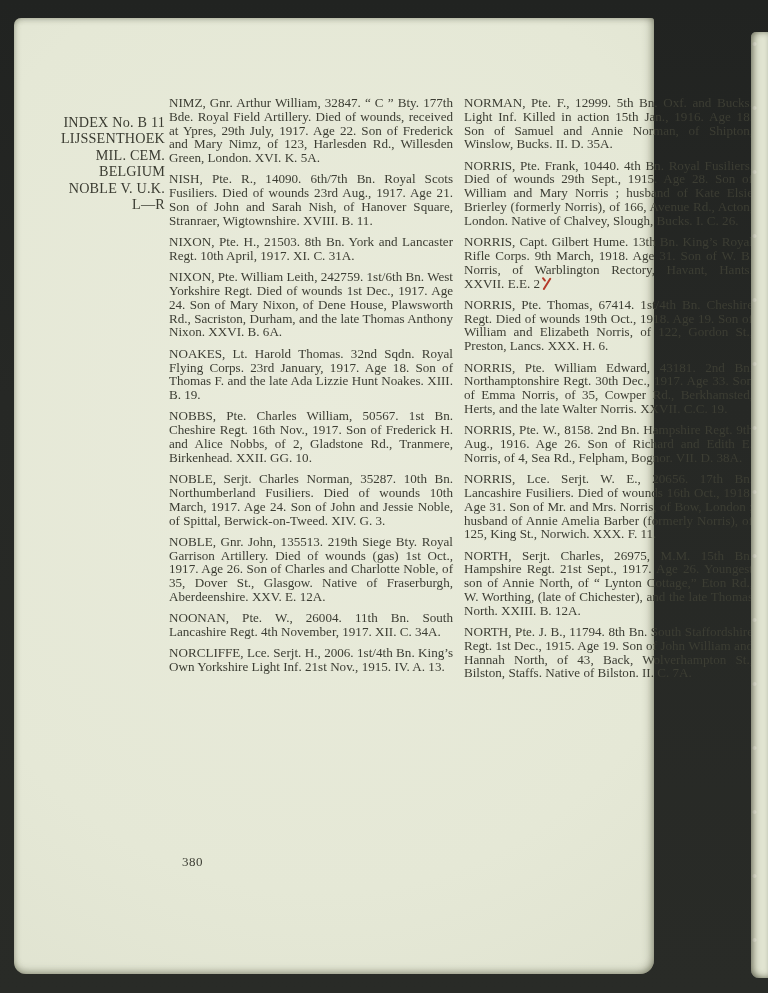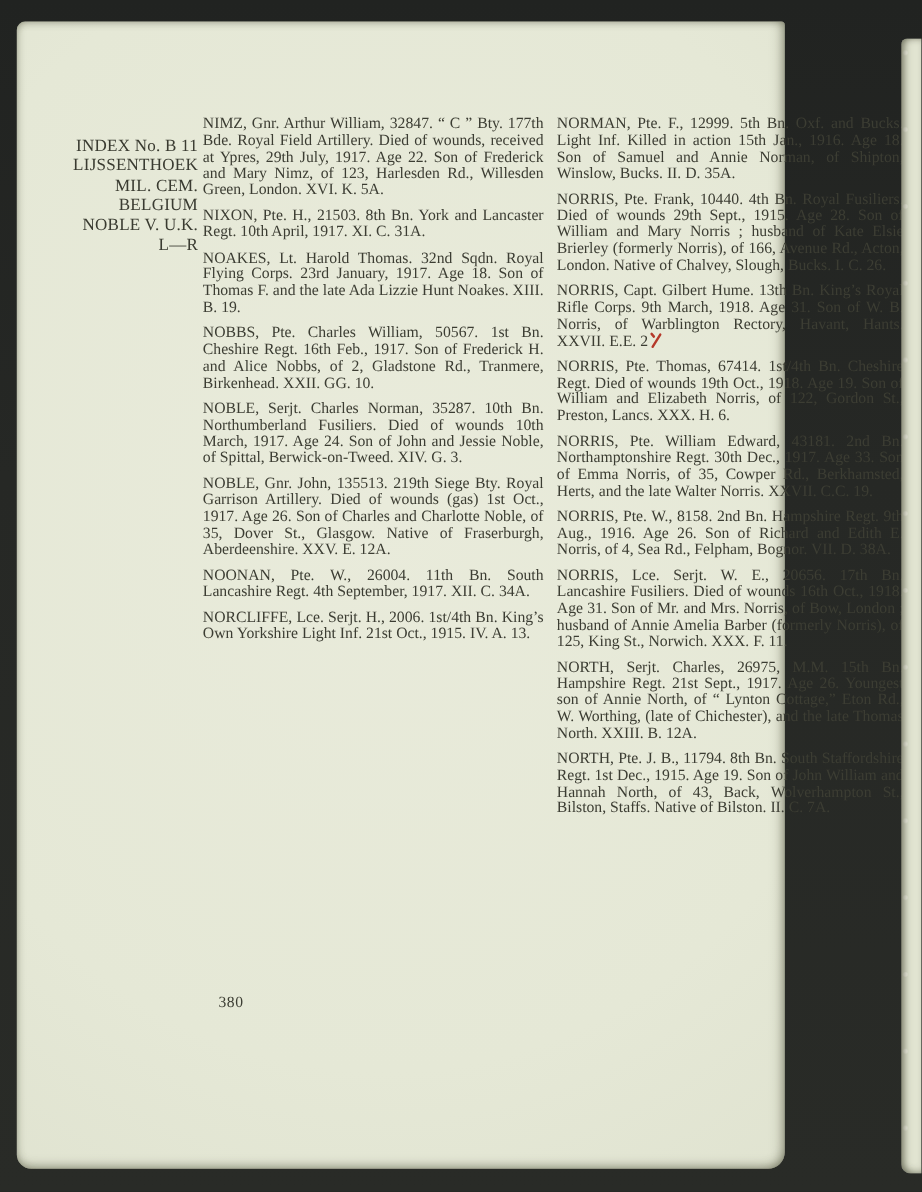--- a/index.html
+++ b/index.html
@@ -64,21 +64,21 @@
   .col-left  { left: 155px; width: 284px; }
   .col-right { left: 450px; width: 289px; }
   .entry {
     margin: 0 0 7.5px 0;
     text-align: justify;
     hyphens: none;
   }
   .entry:last-child { margin-bottom: 0; }
   .page-number {
     position: absolute;
-    left: 168px; top: 809px;
+    left: 168px; top: 836px;
     font-size: 13px;
     color: #3c3d33;
     letter-spacing: 0.5px;
   }
   
   .red-mark {
     display: inline-block;
     position: relative;
     width: 11px; height: 12px;
     vertical-align: -2px;
@@ -114,27 +114,29 @@
       <div>INDEX No. B 11</div>
       <div>LIJSSENTHOEK</div>
       <div>MIL. CEM.</div>
       <div>BELGIUM</div>
       <div>NOBLE V. U.K.</div>
       <div>L—R</div>
     </div>
 
     <div class="col col-left" id="col-left">
         <p class="entry">NIMZ, Gnr. Arthur William, 32847. “ C ” Bty. 177th Bde. Royal Field Artillery. Died of wounds, received at Ypres, 29th July, 1917. Age 22. Son of Frederick and Mary Nimz, of 123, Harlesden Rd., Willesden Green, London. XVI. K. 5A.</p>
+        <p class="entry">NISH, Pte. R., 14090. 6th/7th Bn. Royal Scots Fusiliers. Died of wounds 23rd Aug., 1917. Age 21. Son of John and Sarah Nish, of Hanover Square, Stranraer, Wigtownshire. XVIII. B. 11.</p>
         <p class="entry">NIXON, Pte. H., 21503. 8th Bn. York and Lancaster Regt. 10th April, 1917. XI. C. 31A.</p>
+        <p class="entry">NIXON, Pte. William Leith, 242759. 1st/6th Bn. West Yorkshire Regt. Died of wounds 1st Dec., 1917. Age 24. Son of Mary Nixon, of Dene House, Plawsworth Rd., Sacriston, Durham, and the late Thomas Anthony Nixon. XXVI. B. 6A.</p>
         <p class="entry">NOAKES, Lt. Harold Thomas. 32nd Sqdn. Royal Flying Corps. 23rd January, 1917. Age 18. Son of Thomas F. and the late Ada Lizzie Hunt Noakes. XIII. B. 19.</p>
-        <p class="entry">NOBBS, Pte. Charles William, 50567. 1st Bn. Cheshire Regt. 16th Feb., 1917. Son of Frederick H. and Alice Nobbs, of 2, Gladstone Rd., Tranmere, Birkenhead. XXII. GG. 10.</p>
+        <p class="entry">NOBBS, Pte. Charles William, 50567. 1st Bn. Cheshire Regt. 16th Nov., 1917. Son of Frederick H. and Alice Nobbs, of 2, Gladstone Rd., Tranmere, Birkenhead. XXII. GG. 10.</p>
         <p class="entry">NOBLE, Serjt. Charles Norman, 35287. 10th Bn. Northumberland Fusiliers. Died of wounds 10th March, 1917. Age 24. Son of John and Jessie Noble, of Spittal, Berwick-on-Tweed. XIV. G. 3.</p>
         <p class="entry">NOBLE, Gnr. John, 135513. 219th Siege Bty. Royal Garrison Artillery. Died of wounds (gas) 1st Oct., 1917. Age 26. Son of Charles and Charlotte Noble, of 35, Dover St., Glasgow. Native of Fraserburgh, Aberdeenshire. XXV. E. 12A.</p>
-        <p class="entry">NOONAN, Pte. W., 26004. 11th Bn. South Lancashire Regt. 4th September, 1917. XII. C. 34A.</p>
-        <p class="entry">NORCLIFFE, Lce. Serjt. H., 2006. 1st/4th Bn. King’s Own Yorkshire Light Inf. 21st Oct., 1915. IV. A. 13.</p>
+        <p class="entry">NOONAN, Pte. W., 26004. 11th Bn. South Lancashire Regt. 4th November, 1917. XII. C. 34A.</p>
+        <p class="entry">NORCLIFFE, Lce. Serjt. H., 2006. 1st/4th Bn. King’s Own Yorkshire Light Inf. 21st Nov., 1915. IV. A. 13.</p>
       </div>
     <div class="col col-right" id="col-right">
         <p class="entry">NORMAN, Pte. F., 12999. 5th Bn. Oxf. and Bucks. Light Inf. Killed in action 15th Jan., 1916. Age 18. Son of Samuel and Annie Norman, of Shipton, Winslow, Bucks. II. D. 35A.</p>
         <p class="entry">NORRIS, Pte. Frank, 10440. 4th Bn. Royal Fusiliers. Died of wounds 29th Sept., 1915. Age 28. Son of William and Mary Norris ; husband of Kate Elsie Brierley (formerly Norris), of 166, Avenue Rd., Acton, London. Native of Chalvey, Slough, Bucks. I. C. 26.</p>
         <p class="entry">NORRIS, Capt. Gilbert Hume. 13th Bn. King’s Royal Rifle Corps. 9th March, 1918. Age 31. Son of W. B. Norris, of Warblington Rectory, Havant, Hants. XXVII. E.E. 2<span class="red-mark"></span></p>
         <p class="entry">NORRIS, Pte. Thomas, 67414. 1st/4th Bn. Cheshire Regt. Died of wounds 19th Oct., 1918. Age 19. Son of William and Elizabeth Norris, of 122, Gordon St., Preston, Lancs. XXX. H. 6.</p>
         <p class="entry">NORRIS, Pte. William Edward, 43181. 2nd Bn. Northamptonshire Regt. 30th Dec., 1917. Age 33. Son of Emma Norris, of 35, Cowper Rd., Berkhamsted, Herts, and the late Walter Norris. XXVII. C.C. 19.</p>
         <p class="entry">NORRIS, Pte. W., 8158. 2nd Bn. Hampshire Regt. 9th Aug., 1916. Age 26. Son of Richard and Edith E. Norris, of 4, Sea Rd., Felpham, Bognor. VII. D. 38A.</p>
         <p class="entry">NORRIS, Lce. Serjt. W. E., 20656. 17th Bn. Lancashire Fusiliers. Died of wounds 16th Oct., 1918. Age 31. Son of Mr. and Mrs. Norris, of Bow, London ; husband of Annie Amelia Barber (formerly Norris), of 125, King St., Norwich. XXX. F. 11.</p>
         <p class="entry">NORTH, Serjt. Charles, 26975, M.M. 15th Bn. Hampshire Regt. 21st Sept., 1917. Age 26. Youngest son of Annie North, of “ Lynton Cottage,” Eton Rd., W. Worthing, (late of Chichester), and the late Thomas North. XXIII. B. 12A.</p>

